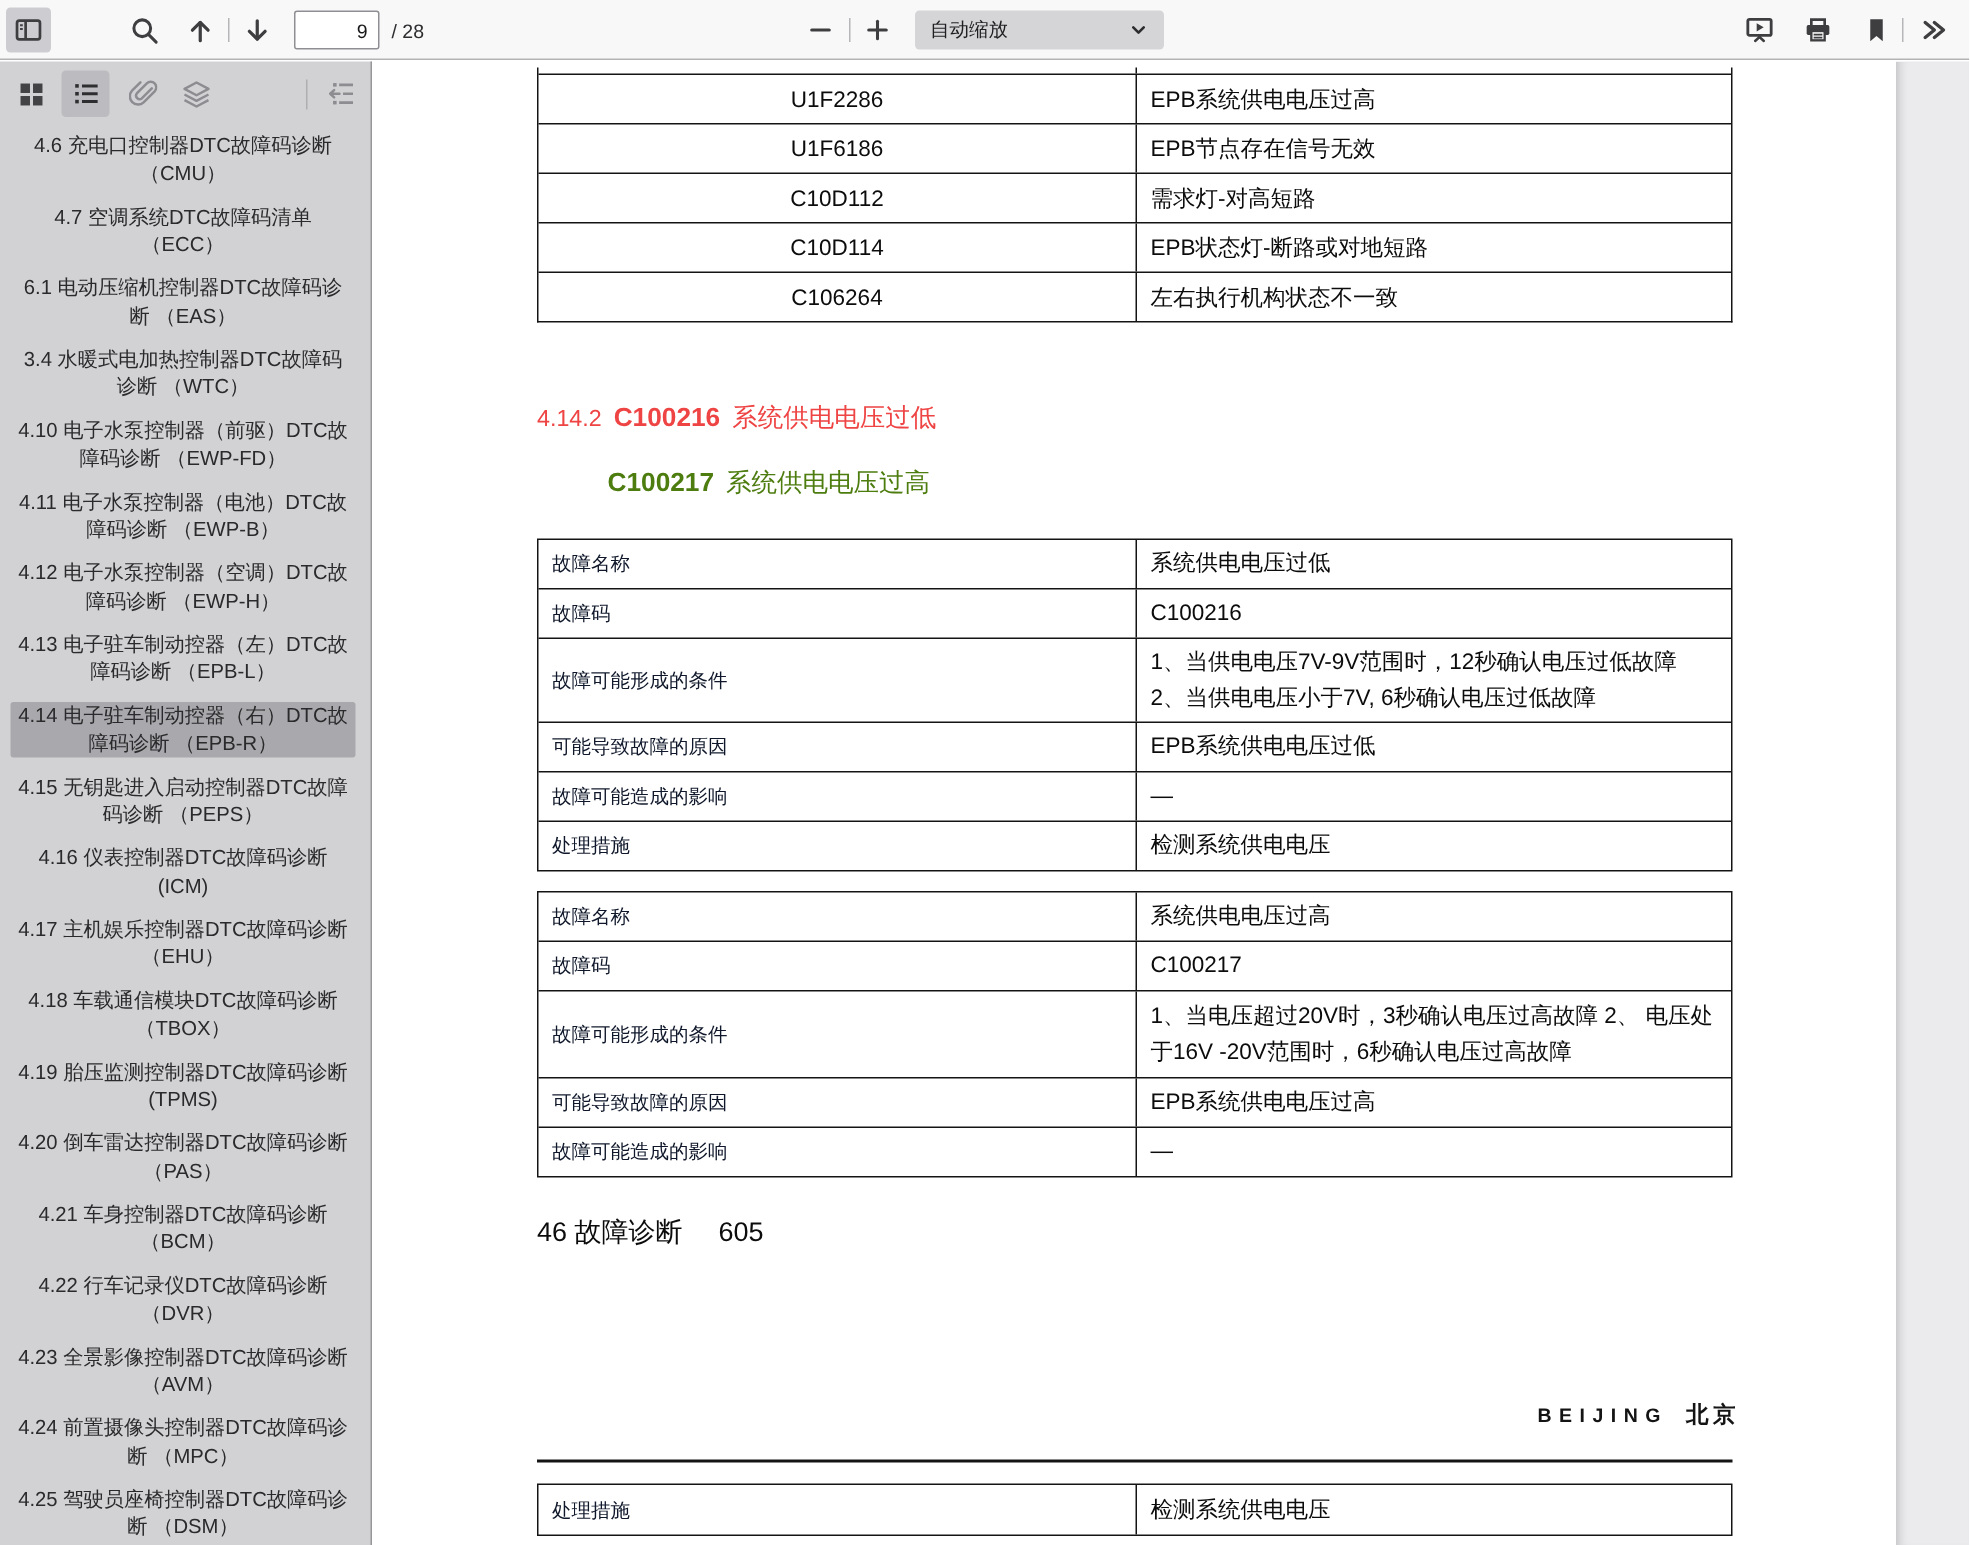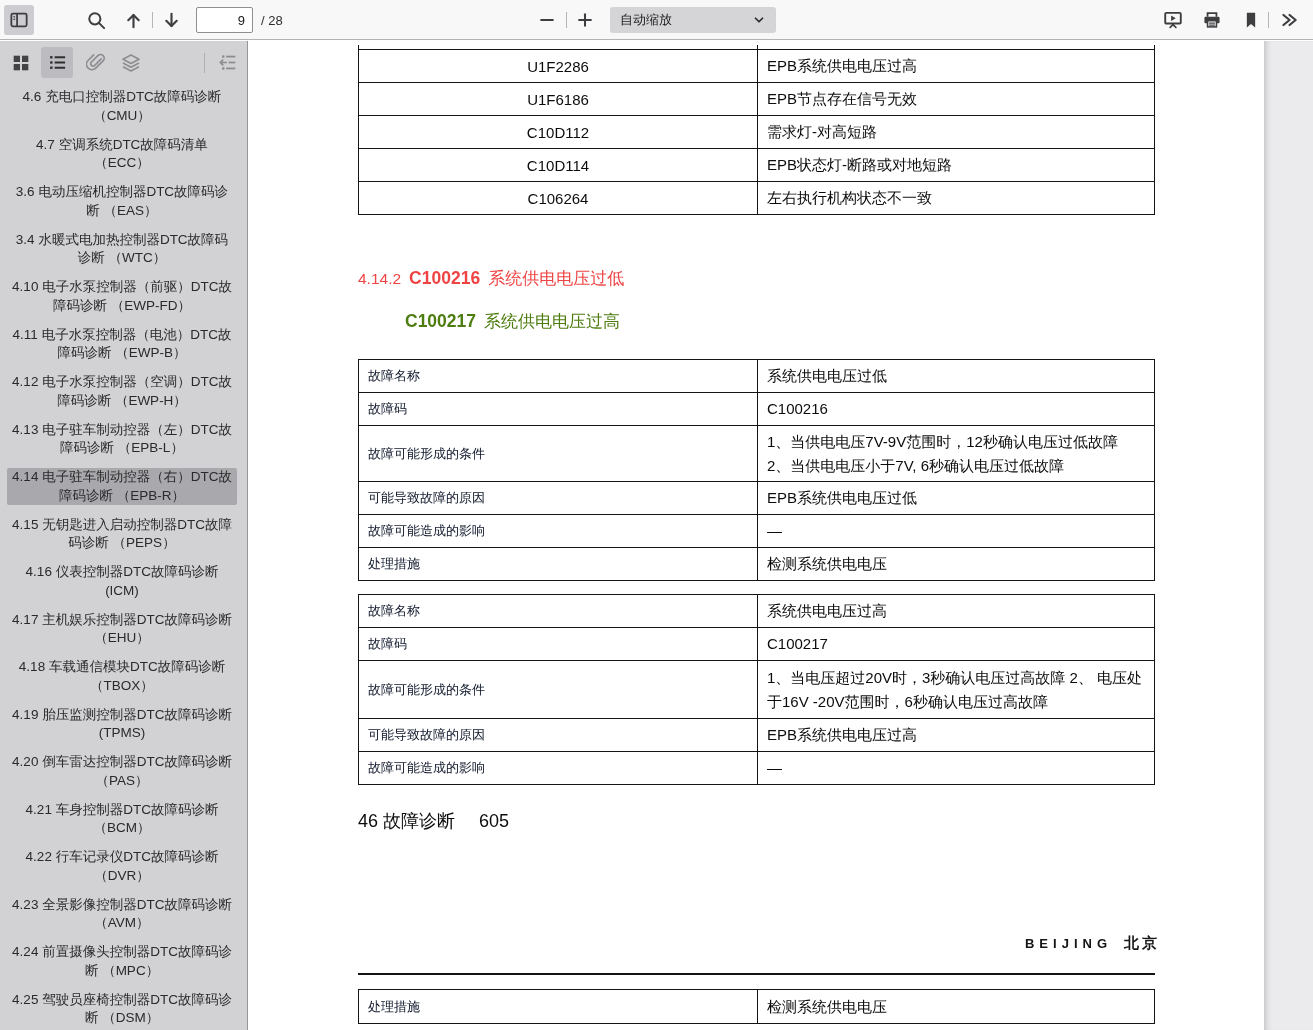--- a/index.html
+++ b/index.html
@@ -227,21 +227,21 @@
               <line x1="6.8" y1="13" x2="14.6" y2="13" stroke-width="1.5"></line>
               <rect x="3.4" y="12" width="2" height="2" fill="currentColor" stroke="none"></rect>
             </svg>
         </span>
       </button>
     </div>
 
     <div class="toc">
       <div class="toc-item">4.6  充电口控制器DTC故障码诊断 （CMU）</div>
       <div class="toc-item">4.7  空调系统DTC故障码清单 （ECC）</div>
-      <div class="toc-item">3.6  电动压缩机控制器DTC故障码诊断 （EAS）</div>
+      <div class="toc-item">6.1  电动压缩机控制器DTC故障码诊断 （EAS）</div>
       <div class="toc-item">3.4  水暖式电加热控制器DTC故障码诊断 （WTC）</div>
       <div class="toc-item">4.10  电子水泵控制器（前驱）DTC故障码诊断 （EWP-FD）</div>
       <div class="toc-item">4.11  电子水泵控制器（电池）DTC故障码诊断 （EWP-B）</div>
       <div class="toc-item">4.12  电子水泵控制器（空调）DTC故障码诊断 （EWP-H）</div>
       <div class="toc-item">4.13  电子驻车制动控器（左）DTC故障码诊断 （EPB-L）</div>
       <div class="toc-item selected">4.14  电子驻车制动控器（右）DTC故障码诊断 （EPB-R）</div>
       <div class="toc-item">4.15  无钥匙进入启动控制器DTC故障码诊断 （PEPS）</div>
       <div class="toc-item">4.16  仪表控制器DTC故障码诊断(ICM)</div>
       <div class="toc-item">4.17  主机娱乐控制器DTC故障码诊断 （EHU）</div>
       <div class="toc-item">4.18  车载通信模块DTC故障码诊断 （TBOX）</div>

